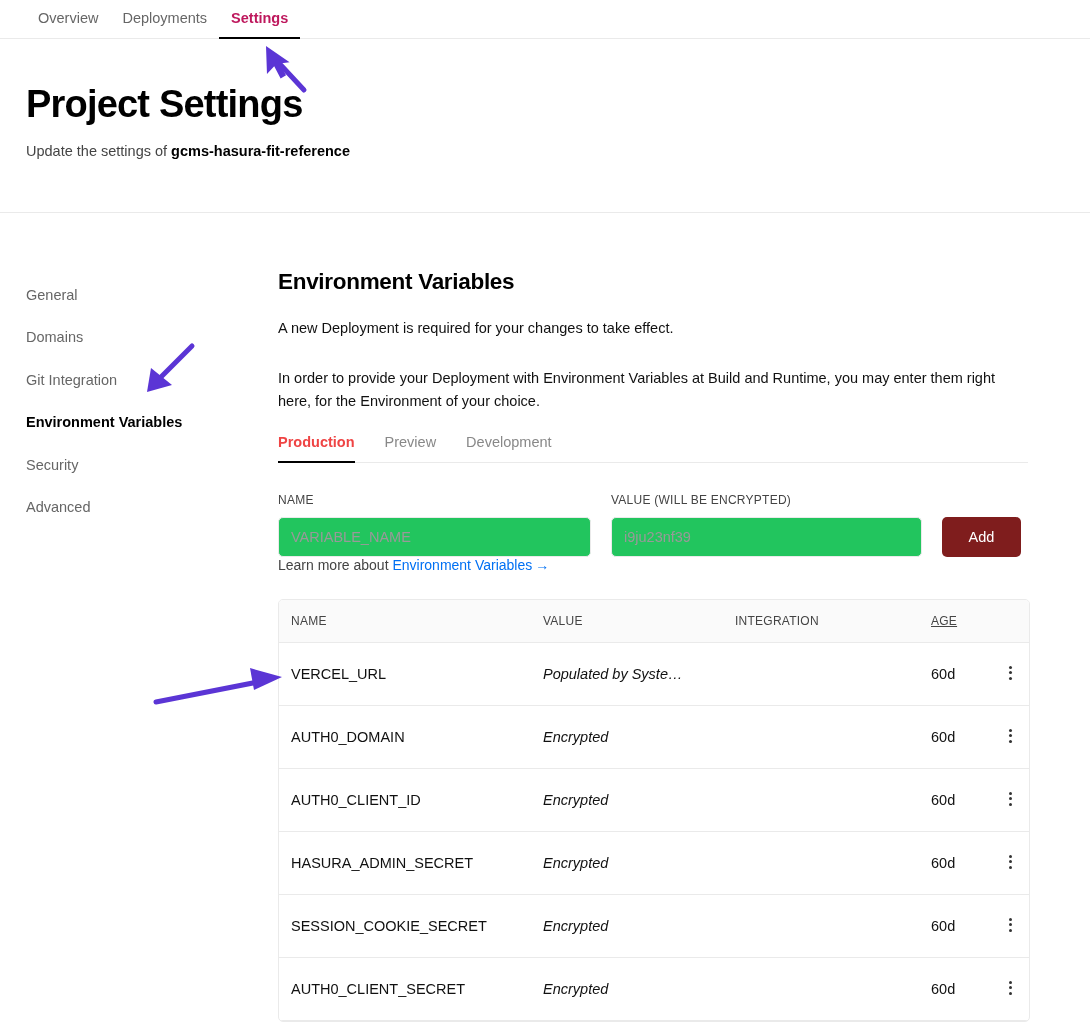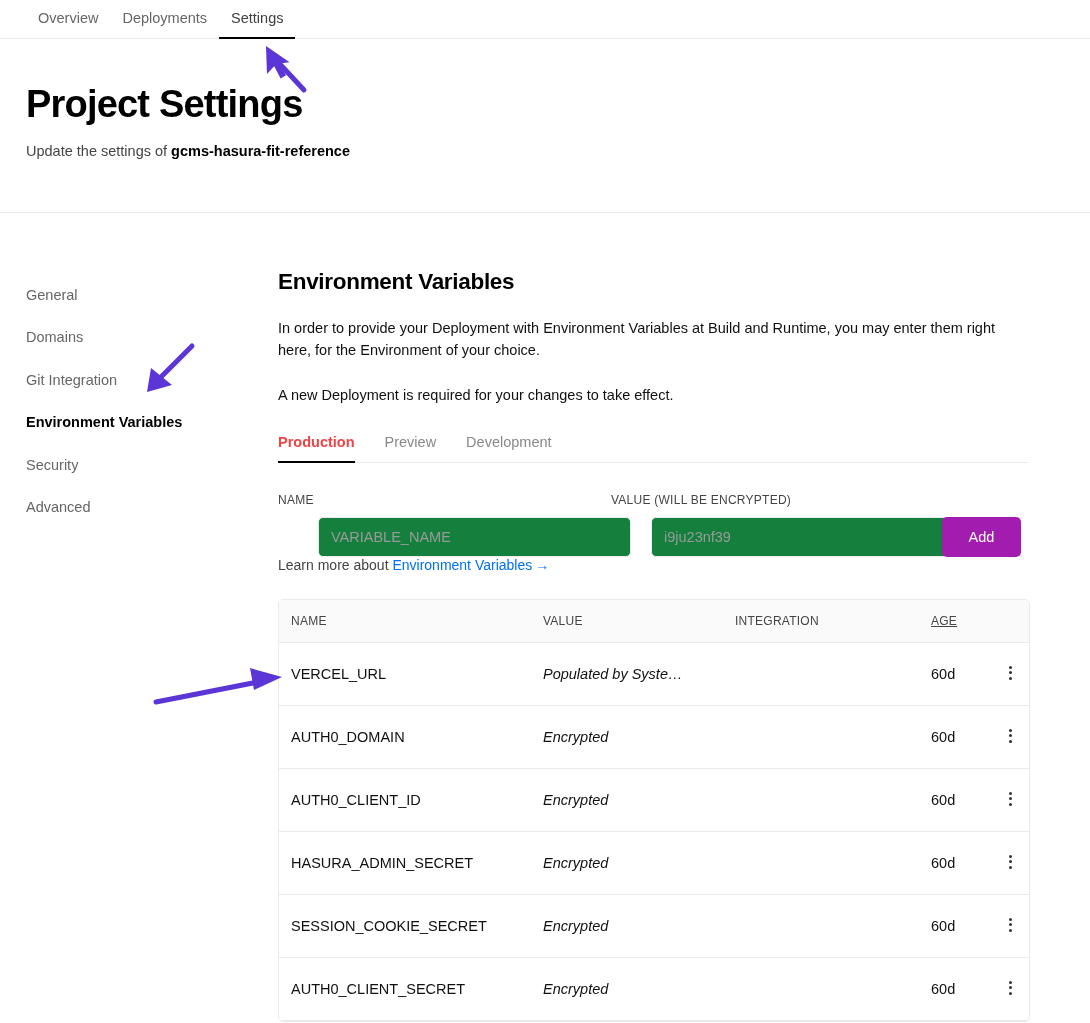--- a/index.html
+++ b/index.html
@@ -30,22 +30,22 @@
   .nav-tab {
     font-size: 14.5px;
     color: #666666;
     padding: 0 12px 13px 12px;
     line-height: 1;
     position: relative;
     cursor: pointer;
     white-space: nowrap;
   }
   .nav-tab.active {
-    color: #404040;
-    font-weight: 400;
+    color: #be185d;
+    font-weight: 700;
   }
   .nav-tab.active::after {
     content: "";
     position: absolute;
     left: 0;
     right: 0;
     bottom: -1px;
     height: 2px;
     background: #000000;
   }
@@ -168,29 +168,28 @@
   .text-input {
     width: 100%;
     height: 40px;
     box-sizing: border-box;
     border: 1px solid #eaeaea;
     border-radius: 5px;
     padding: 0 12px;
     font-size: 14.5px;
     font-family: "Liberation Sans", sans-serif;
     color: #000;
-    background: #15803d;
+    background: #22c55e;
     outline: none;
-    margin-left: 40px;
   }
   .text-input::placeholder { color: #999999; }
   .add-button {
     height: 40px;
     width: 79px;
-    background: #a21caf;
+    background: #7f1d1d;
     color: #ffffff;
     border: none;
     border-radius: 5px;
     font-size: 14.5px;
     font-family: "Liberation Sans", sans-serif;
     cursor: pointer;
     line-height: 40px;
     padding: 0;
     text-align: center;
   }
@@ -300,22 +299,22 @@
     <div class="side-item">General</div>
     <div class="side-item">Domains</div>
     <div class="side-item">Git Integration</div>
     <div class="side-item active">Environment Variables</div>
     <div class="side-item">Security</div>
     <div class="side-item">Advanced</div>
   </div>
 
   <div class="main">
     <h2 class="section-title">Environment Variables</h2>
+    <p class="section-para last">A new Deployment is required for your changes to take effect.</p>
     <p class="section-para">In order to provide your Deployment with Environment Variables at Build and Runtime, you may enter them right here, for the Environment of your choice.</p>
-    <p class="section-para last">A new Deployment is required for your changes to take effect.</p>
 
     <div class="env-tabs">
       <div class="env-tab active">Production</div>
       <div class="env-tab">Preview</div>
       <div class="env-tab">Development</div>
     </div>
 
     <div class="form-row">
       <div class="field-name">
         <label class="field-label">NAME</label>

